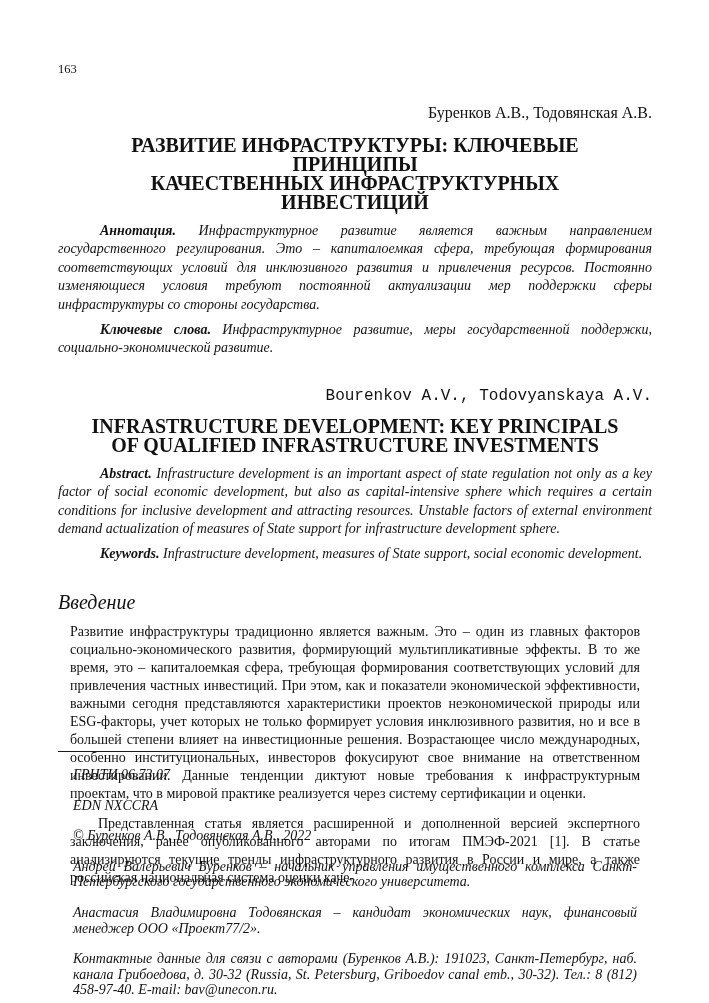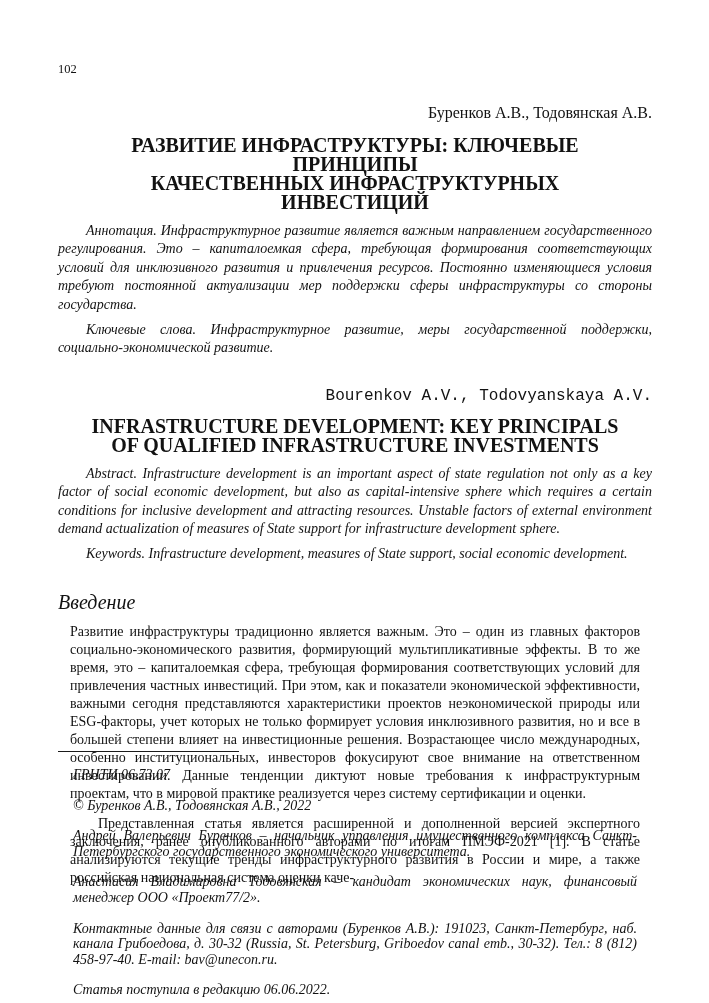--- a/index.html
+++ b/index.html
@@ -49,21 +49,22 @@
     font-size: 14px;
     line-height: 18.4px;
     text-align: justify;
     text-indent: 28px;
     margin: 10px 0 0 0;
   }
   .keywords-para {
     margin-top: 7px;
   }
   .bold-lead {
-    font-weight: normal;
+    font-weight: bold;
+    margin-left: 14px;
   }
   .intro-heading {
     font-style: italic;
     font-size: 20px;
     line-height: 18px;
     margin: 29px 0 0 0;
   }
   .body-para {
     font-size: 14px;
     line-height: 18px;
@@ -91,21 +92,21 @@
     text-align: justify;
     margin: 15px;
     font-style: italic;
   }
 </style>
 </head>
 <body>
 
 <div id="page">
 
-  <p class="page-number">102</p>
+  <p class="page-number">163</p>
 
   <p class="authors-line">Буренков А.В., Тодовянская А.В.</p>
 
   <h1 class="article-title">РАЗВИТИЕ ИНФРАСТРУКТУРЫ: КЛЮЧЕВЫЕ ПРИНЦИПЫ
 КАЧЕСТВЕННЫХ ИНФРАСТРУКТУРНЫХ ИНВЕСТИЦИЙ</h1>
 
   <p class="abstract-para"><span class="bold-lead">Аннотация.</span><span> Инфраструктурное развитие является важным направлением государственного регулирования. Это – капиталоемкая сфера, требующая формирования соответствующих условий для инклюзивного развития и привлечения ресурсов. Постоянно изменяющиеся условия требуют постоянной актуализации мер поддержки сферы инфраструктуры со стороны государства.</span></p>
 
   <p class="keywords-para"><span class="bold-lead">Ключевые слова.</span><span> Инфраструктурное развитие, меры государственной поддержки, социально-экономической развитие.</span></p>
 
@@ -119,20 +120,21 @@
   <p class="keywords-para"><span class="bold-lead">Keywords.</span><span> Infrastructure development, measures of State support, social economic development.</span></p>
 
   <p class="intro-heading">Введение</p>
 
   <p class="body-para">Развитие инфраструктуры традиционно является важным. Это – один из главных факторов социально-экономического развития, формирующий мультипликативные эффекты. В то же время, это – капиталоемкая сфера, требующая формирования соответствующих условий для привлечения частных инвестиций. При этом, как и показатели экономической эффективности, важными сегодня представляются характеристики проектов неэкономической природы или ESG-факторы, учет которых не только формирует условия инклюзивного развития, но и все в большей степени влияет на инвестиционные решения. Возрастающее число международных, особенно институциональных, инвесторов фокусируют свое внимание на ответственном инвестировании. Данные тенденции диктуют новые требования к инфраструктурным проектам, что в мировой практике реализуется через систему сертификации и оценки.</p>
   <p class="body-para indented">Представленная статья является расширенной и дополненной версией экспертного заключения, ранее опубликованного авторами по итогам ПМЭФ-2021 [1]. В статье анализируются текущие тренды инфраструктурного развития в России и мире, а также российская национальная система оценки каче-</p>
 
   <div class="footnote-block">
     <div class="footnote-rule"></div>
     <p class="footnote-line">ГРНТИ 06.73.07</p>
+    <p class="footnote-line">EDN NXCCRA</p>
     <p class="footnote-line">© Буренков А.В., Тодовянская А.В., 2022</p>
     <p class="footnote-line">Андрей Валерьевич Буренков – начальник управления имущественного комплекса Санкт-Петербургского государственного экономического университета.</p>
     <p class="footnote-line">Анастасия Владимировна Тодовянская – кандидат экономических наук, финансовый менеджер ООО «Проект77/2».</p>
     <p class="footnote-line">Контактные данные для связи с авторами (Буренков А.В.): 191023, Санкт-Петербург, наб. канала Грибоедова, д. 30-32 (Russia, St. Petersburg, Griboedov canal emb., 30-32). Тел.: 8 (812) 458-97-40. E-mail: bav@unecon.ru.</p>
     <p class="footnote-line">Статья поступила в редакцию 06.06.2022.</p>
   </div>
 
 </div>
 
 </body></html>

